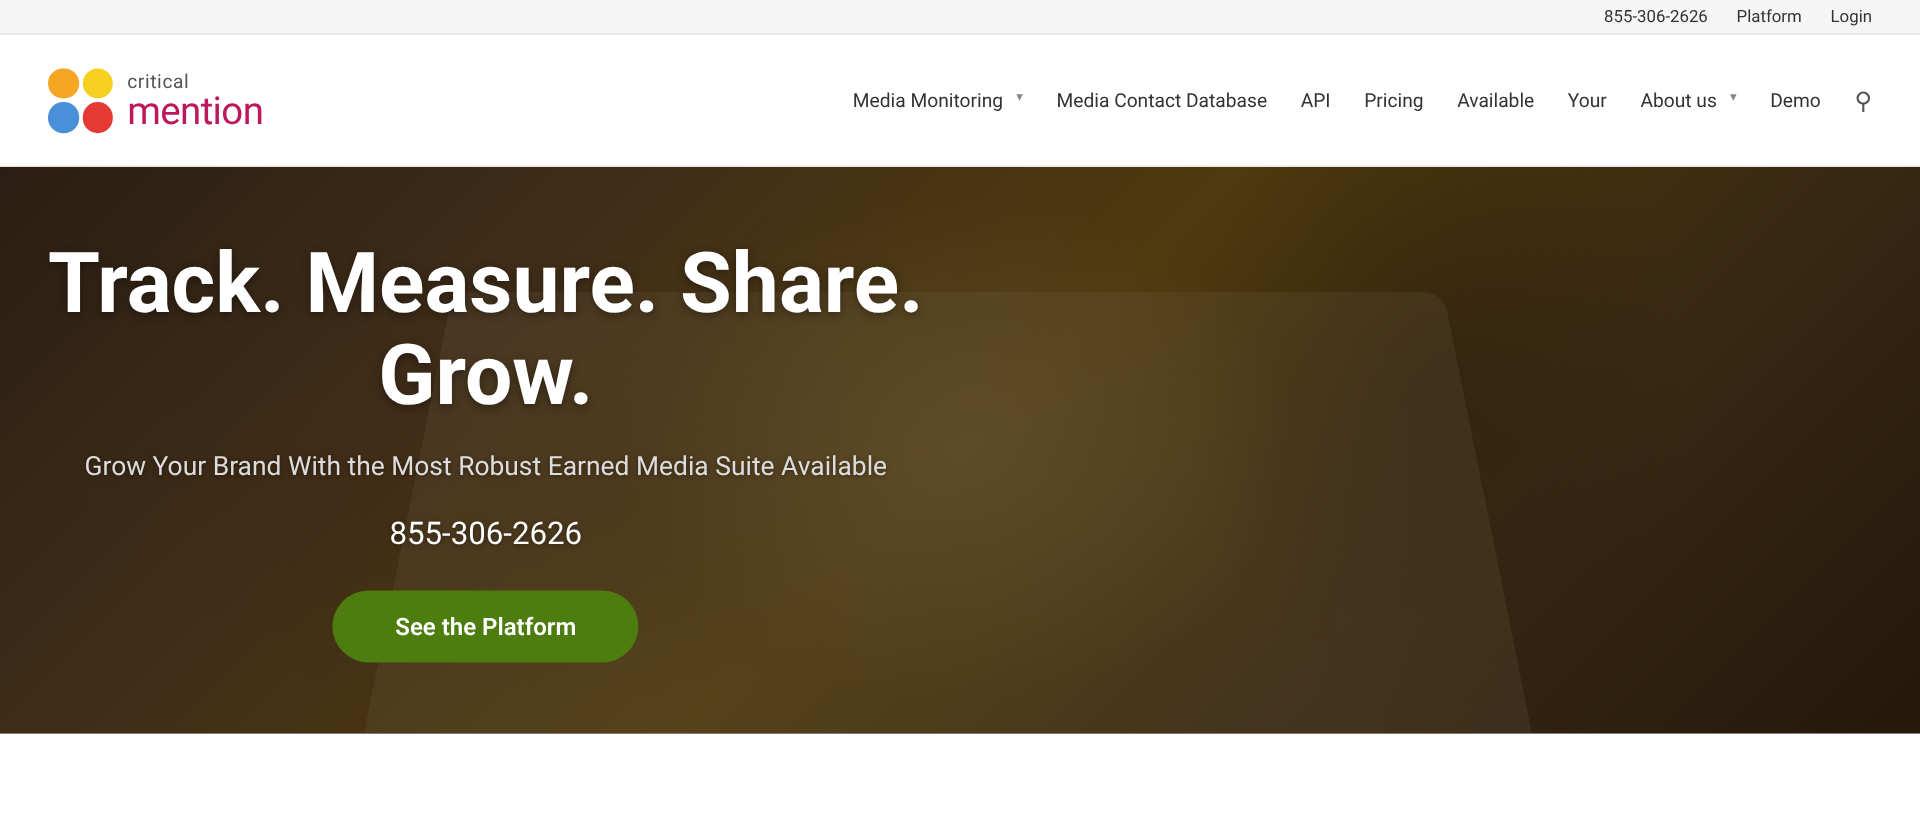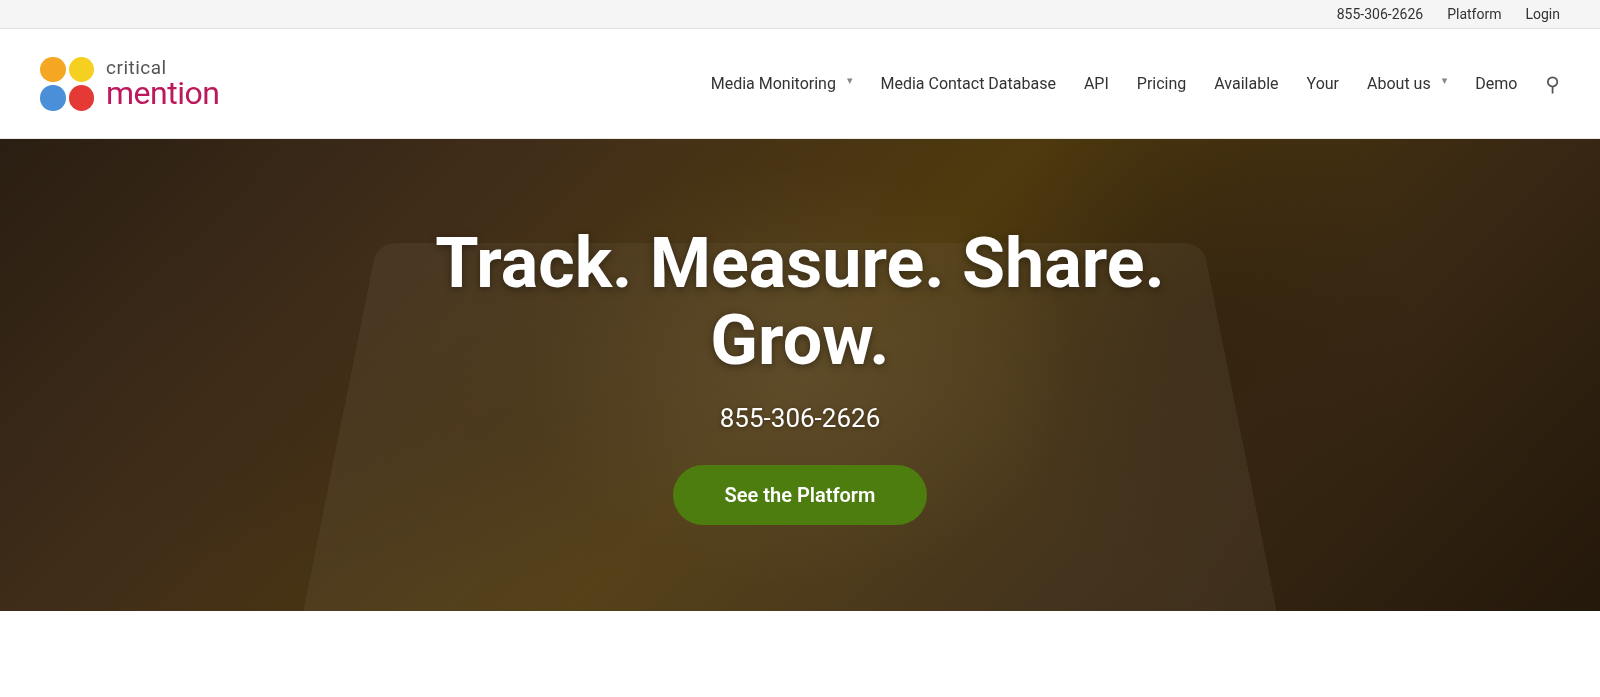--- a/index.html
+++ b/index.html
@@ -53,21 +53,21 @@
     .dot-yellow { background: #f5d020; }
     .dot-blue   { background: #4a90d9; }
     .dot-red    { background: #e53935; }
 
     .logo-text-wrap {
       display: flex;
       flex-direction: column;
       line-height: 1;
     }
     .logo-critical {
-      font-size: 19px;
+      font-size: 16px;
       color: #555;
       letter-spacing: 0.5px;
     }
     .logo-mention {
       font-size: 32px;
       font-weight: 400;
       color: #be185d;
       letter-spacing: -0.5px;
     }
 
@@ -102,21 +102,20 @@
     }
 
     
     .hero {
       position: relative;
       width: 1600px;
       height: 472px;
       overflow: hidden;
       display: flex;
       align-items: center;
-      justify-content: center;
     }
     .hero-bg {
       position: absolute;
       inset: 0;
       background: linear-gradient(135deg, #3a2c1e 0%, #6b4c2e 25%, #8b6914 50%, #5a4020 75%, #2c1e0e 100%);
     }
     
     .hero-bg::before {
       content: '';
       position: absolute;
@@ -259,16 +258,17 @@
   <div class="hero-bg"></div>
 
   <div class="table-sim"></div>
   <div class="hero-overlay"></div>
 
   <div class="hero-content">
     <h1 class="hero-headline">
       <span>Track. Measure. Share.</span><br>
       <span>Grow.</span>
     </h1>
+    <p class="hero-subheadline">Grow Your Brand With the Most Robust Earned Media Suite Available</p>
     <p class="hero-phone">855-306-2626</p>
     <a class="hero-cta">See the Platform</a>
   </div>
 </section>
 
 </body></html>

